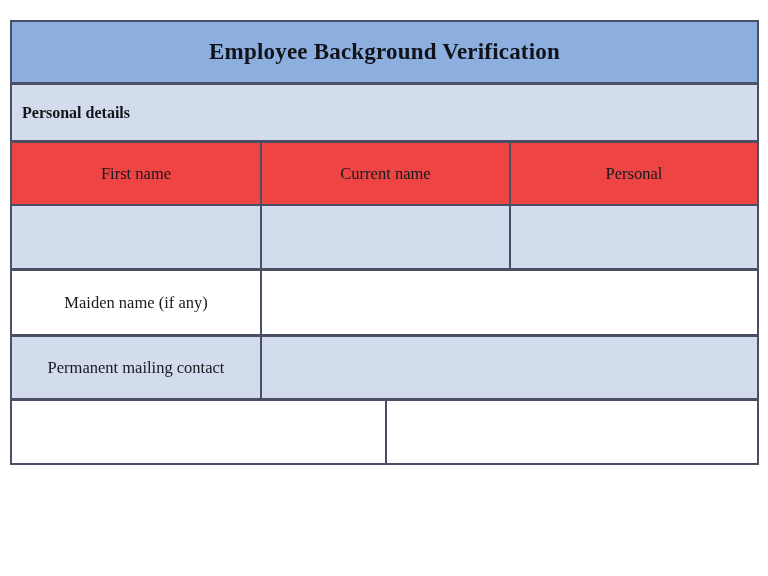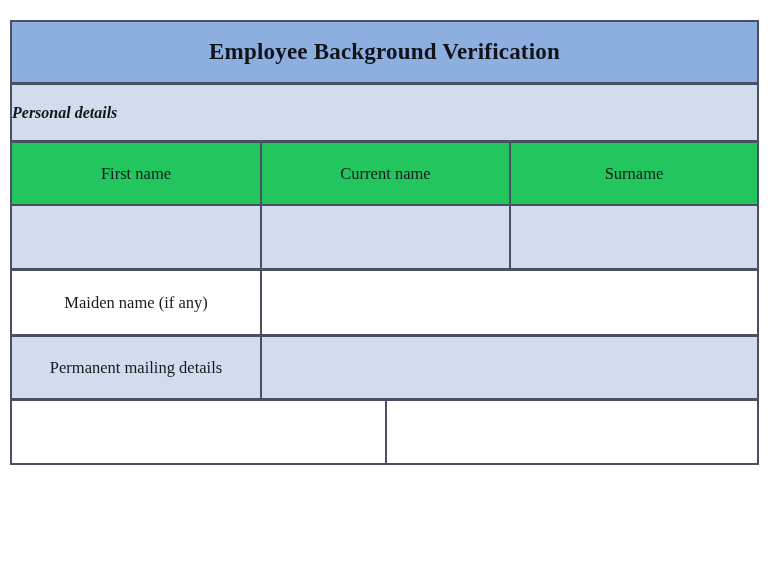--- a/index.html
+++ b/index.html
@@ -55,34 +55,34 @@
   }
 
   
   .section-row td {
     background: #d3dcec;
     height: 55px;
     border-top-width: 3px;
   }
   .section-text {
     font-weight: bold;
-    font-style: italic;
     font-size: 16px;
+    padding-left: 10px;
     color: #131519;
   }
 
   
   .label-cell {
     text-align: center;
     font-size: 16.5px;
     color: #161a1f;
   }
 
   
-  .tint-white td { background: #22c55e; }
+  .tint-white td { background: #ef4444; }
   .tint-blue  td { background: #d3dcec; }
 
   .cell-blue { background: #d3dcec !important; }
   .cell-white { background: #ffffff !important; }
 
   
   .h-names      td { height: 61px; }
   .h-namesinput td { height: 62px; }
   .h-maiden     td { height: 63px; }
   .h-perm       td { height: 61px; }
@@ -114,36 +114,36 @@
 
       <tr class="section-row">
         <td colspan="4">
           <div class="section-text">Personal details</div>
         </td>
       </tr>
 
       <tr class="tint-white h-names">
         <td class="label-cell thick-top">First name</td>
         <td class="label-cell thick-top" colspan="2">Current name</td>
-        <td class="label-cell thick-top">Surname</td>
+        <td class="label-cell thick-top">Personal</td>
       </tr>
 
       <tr class="tint-blue h-namesinput">
         <td class="label-cell cell-blue"></td>
         <td class="label-cell cell-blue" colspan="2"></td>
         <td class="label-cell cell-blue"></td>
       </tr>
 
       <tr class="tint-white h-maiden">
         <td class="label-cell cell-white thick-top">Maiden name (if any)</td>
         <td class="label-cell cell-white thick-top" colspan="3"></td>
       </tr>
 
       <tr class="tint-blue h-perm">
-        <td class="label-cell cell-blue thick-top">Permanent mailing details</td>
+        <td class="label-cell cell-blue thick-top">Permanent mailing contact</td>
         <td class="label-cell cell-blue thick-top" colspan="3"></td>
       </tr>
 
 
 
       <tr class="tint-white h-phoneinput">
         <td class="label-cell cell-white thick-top" colspan="2"></td>
         <td class="label-cell cell-white thick-top" colspan="2"></td>
       </tr>
 

